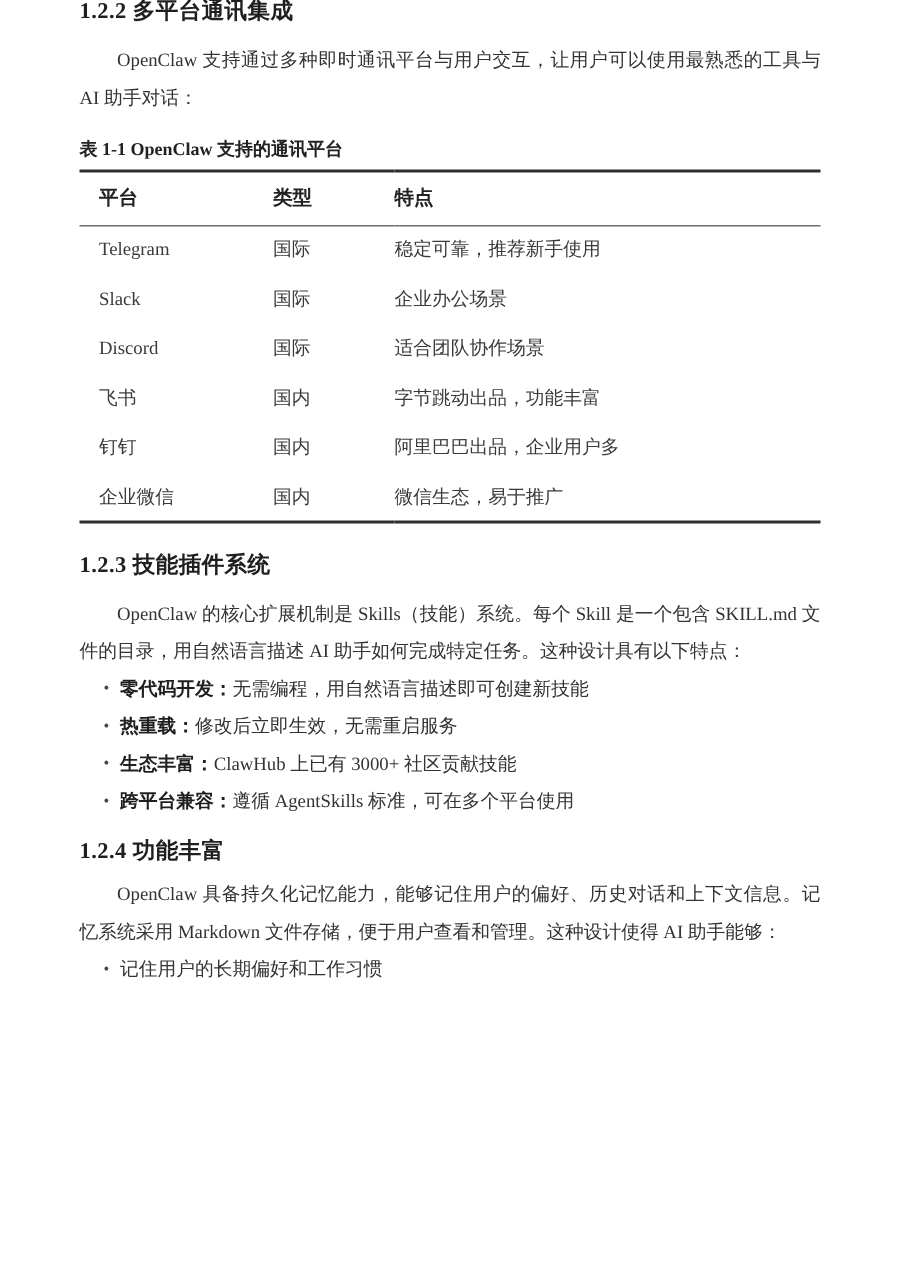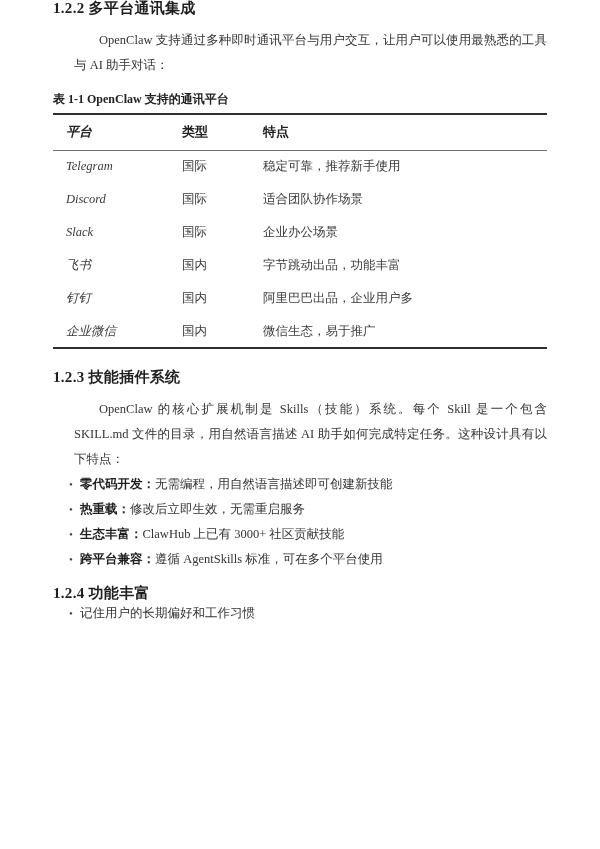--- a/index.html
+++ b/index.html
@@ -26,21 +26,20 @@
   }
   .h-sub.s123 { margin-top: 20px; }
   .h-sub.s124 { margin-top: 13px; }
   .para {
     margin-top: 12px;
     font-size: 12.5px;
     line-height: 25px;
     text-align: justify;
     text-indent: 2em;
     color: #333333;
-    margin-left: 21px;
   }
   .para.p124 { margin-top: 8px; }
   .table-caption {
     margin-top: 13px;
     font-size: 12px;
     line-height: 16px;
     font-weight: bold;
     color: #222222;
   }
   table.platforms {
@@ -58,21 +57,21 @@
     color: #222222;
     font-size: 13px;
     border-bottom: 1px solid #6f6f6f;
     vertical-align: middle;
   }
   table.platforms tbody tr { height: 33px; }
   table.platforms tbody td {
     vertical-align: middle;
     color: #3a3a3a;
   }
-  table.platforms .col-platform { width: 129px; padding-left: 13px; font-style: italic; }
+  table.platforms .col-platform { width: 129px; padding-left: 13px; }
   table.platforms .col-type { width: 81px; }
   table.platforms .col-feature { padding-right: 4px; }
   ul.feature-list {
     list-style: none;
     margin-top: 0;
   }
   ul.feature-list li {
     position: relative;
     padding-left: 27px;
     font-size: 12.5px;
@@ -107,28 +106,28 @@
         <th class="col-feature">特点</th>
       </tr>
     </thead>
     <tbody>
       <tr>
         <td class="col-platform">Telegram</td>
         <td class="col-type">国际</td>
         <td class="col-feature">稳定可靠，推荐新手使用</td>
       </tr>
       <tr>
+        <td class="col-platform">Slack</td>
+        <td class="col-type">国际</td>
+        <td class="col-feature">企业办公场景</td>
+      </tr>
+      <tr>
         <td class="col-platform">Discord</td>
         <td class="col-type">国际</td>
         <td class="col-feature">适合团队协作场景</td>
-      </tr>
-      <tr>
-        <td class="col-platform">Slack</td>
-        <td class="col-type">国际</td>
-        <td class="col-feature">企业办公场景</td>
       </tr>
       <tr>
         <td class="col-platform">飞书</td>
         <td class="col-type">国内</td>
         <td class="col-feature">字节跳动出品，功能丰富</td>
       </tr>
       <tr>
         <td class="col-platform">钉钉</td>
         <td class="col-type">国内</td>
         <td class="col-feature">阿里巴巴出品，企业用户多</td>
@@ -155,20 +154,21 @@
     <li>
       <span class="bullet-dot">•</span><b>生态丰富：</b><span>ClawHub 上已有 3000+ 社区贡献技能</span>
     </li>
     <li>
       <span class="bullet-dot">•</span><b>跨平台兼容：</b><span>遵循 AgentSkills 标准，可在多个平台使用</span>
     </li>
   </ul>
 
   <div class="h-sub s124">1.2.4 功能丰富</div>
 
+  <p class="para p124">OpenClaw 具备持久化记忆能力，能够记住用户的偏好、历史对话和上下文信息。记忆系统采用 Markdown 文件存储，便于用户查看和管理。这种设计使得 AI 助手能够：</p>
 
   <ul class="feature-list">
     <li>
       <span class="bullet-dot">•</span><span>记住用户的长期偏好和工作习惯</span>
     </li>
   </ul>
 
 </div>
 
 </body></html>

